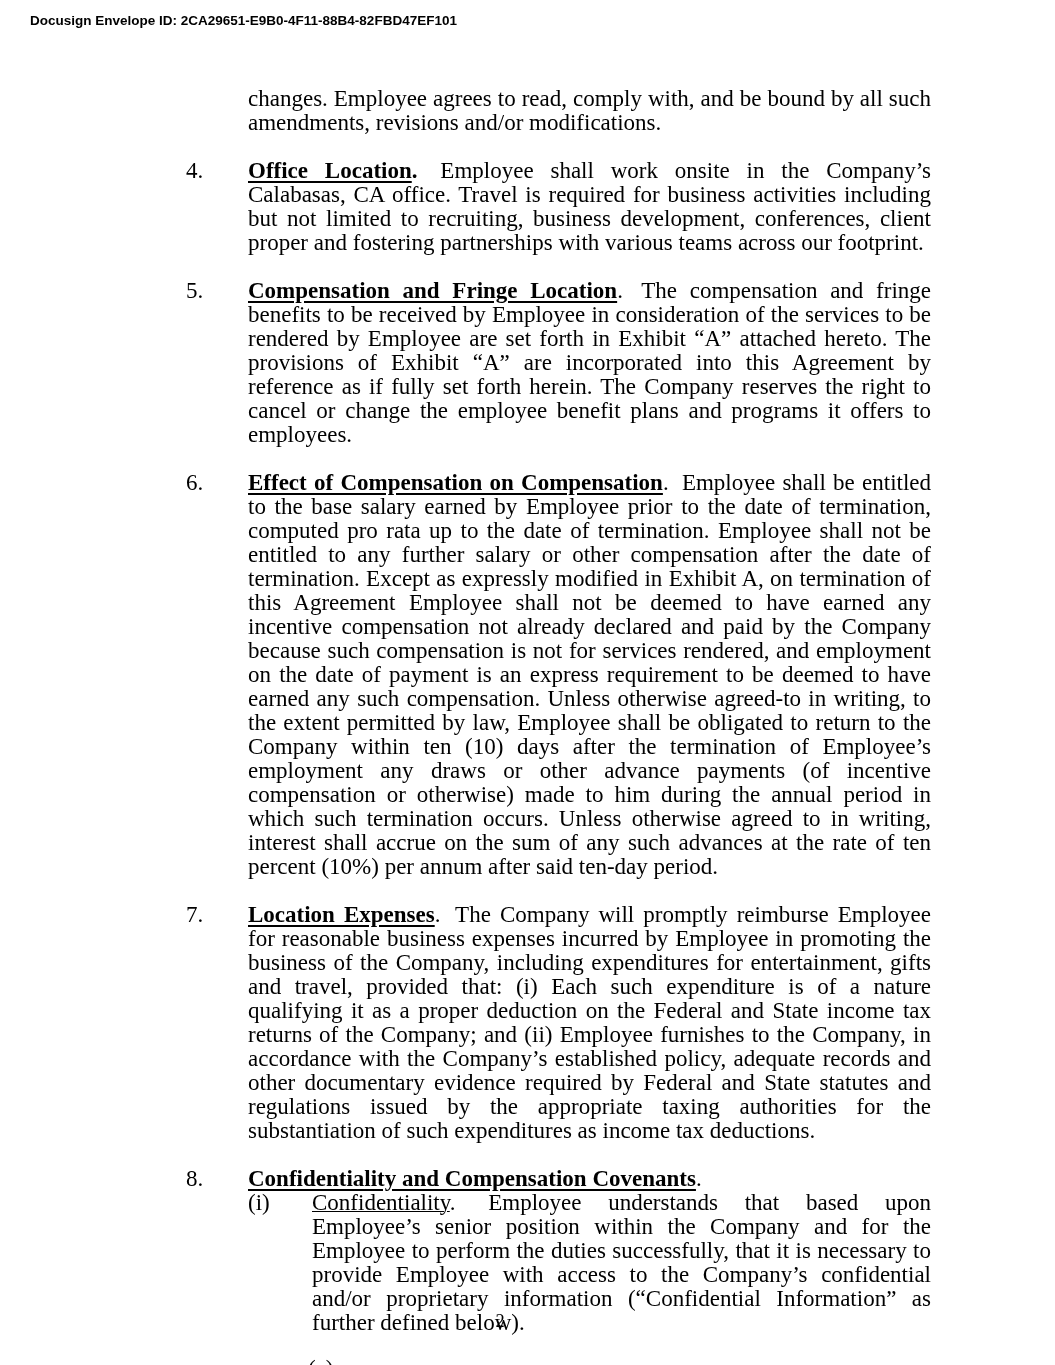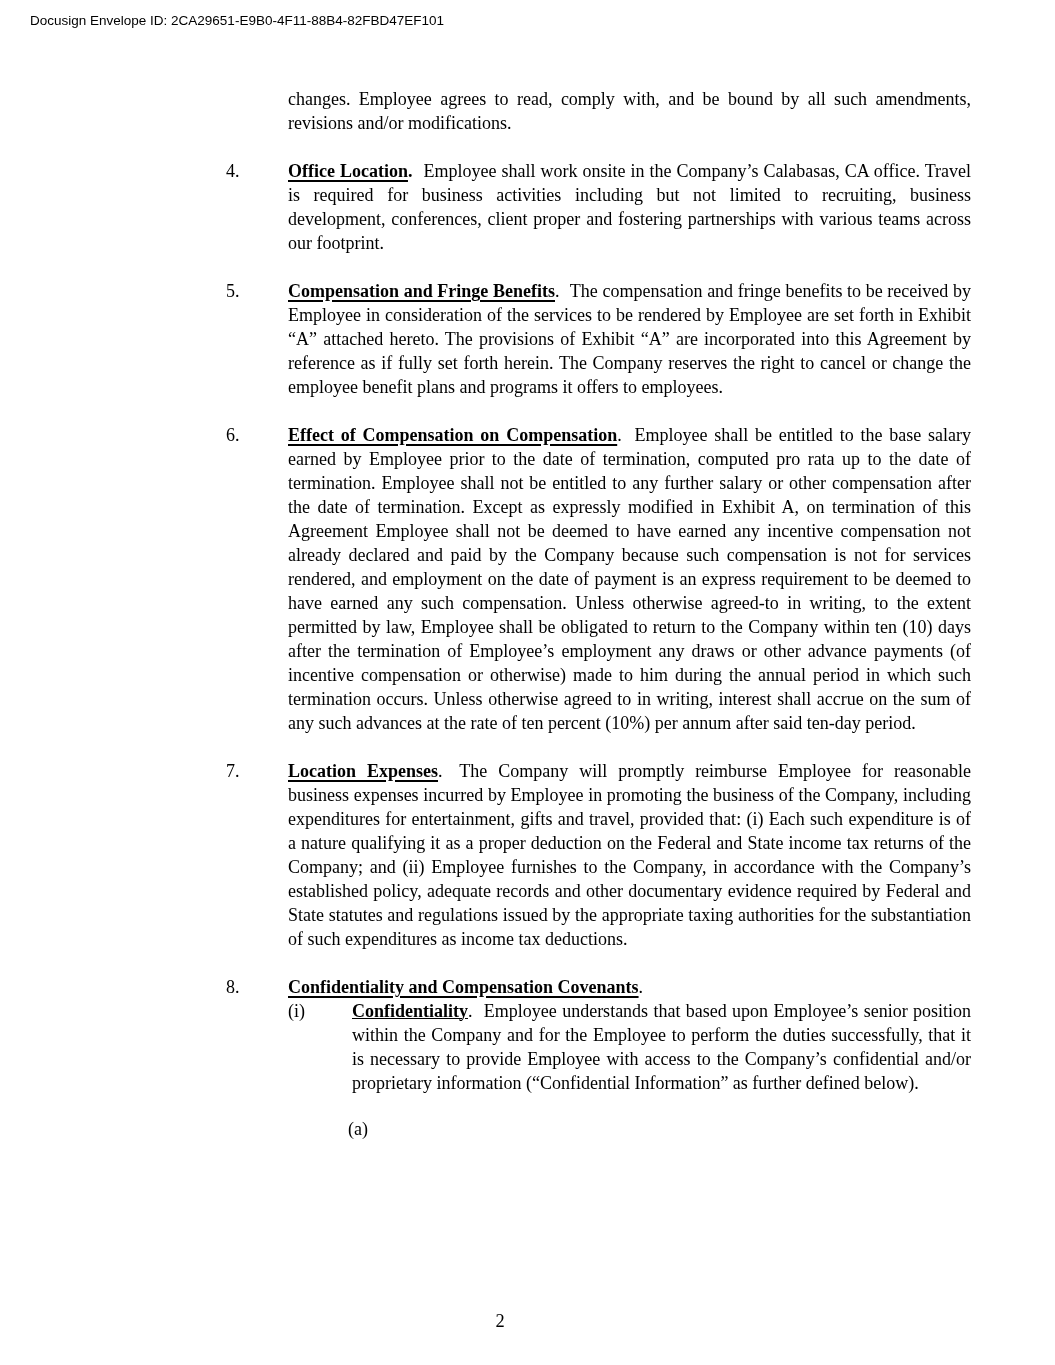--- a/index.html
+++ b/index.html
@@ -11,35 +11,35 @@
     color: #000000;
     overflow: hidden;
   }
   .docusign-header {
     position: absolute;
     left: 30px; top: 13px;
     font-family: "Liberation Sans", sans-serif;
     font-size: 13.5px;
     color: #000000;
     white-space: nowrap;
+    font-weight: bold;
   }
   .doc {
     position: absolute;
     left: 186px; top: 87px;
     width: 745px;
-    font-size: 18px;
+    font-size: 23px;
     line-height: 24px;
     text-align: justify;
-    margin-left: 40px;
   }
   .cont-para { margin-left: 62px; }
   .item { position: relative; padding-left: 62px; margin-top: 24px; }
   .item > .num { position: absolute; left: 0; top: 0; }
   .b { font-weight: bold; }
-  .u1 { text-decoration: underline; text-decoration-thickness: 1px; font-weight: bold; }
+  .u1 { text-decoration: underline; text-decoration-thickness: 1px; }
   .u2 { text-decoration: underline; text-decoration-thickness: 2px; text-underline-offset: 3px; font-family: Liberation Serif, serif; }
   .sep { margin-right: 6px; }
   .sub { position: relative; padding-left: 64px; }
   .sub > .num { position: absolute; left: 0; top: 0; }
   .sub2 { position: relative; padding-left: 122px; margin-top: 22px; }
   .sub2 > .num { position: absolute; left: 60px; top: 0; }
   .page-number {
     position: absolute;
     left: 0; top: 1311px;
     width: 1000px;
@@ -55,21 +55,21 @@
 <div class="doc">
 
   <p class="cont-para">changes.  Employee agrees to read, comply with, and be bound by all such amendments, revisions and/or modifications.</p>
 
   <div class="item">
     <span class="num">4.</span><span class="b u2">Office Location</span><span class="b sep">.</span>
     <span>Employee shall work onsite in the Company’s Calabasas, CA office. Travel is required for business activities including but not limited to recruiting, business development, conferences, client proper and fostering partnerships with various teams across our footprint.</span>
   </div>
 
   <div class="item">
-    <span class="num">5.</span><span class="b u2">Compensation and Fringe Benefits</span><span class="sep">.</span>
+    <span class="num">5.</span><span class="b u2">Compensation and Fringe Location</span><span class="sep">.</span>
     <span>The compensation and fringe benefits to be received by Employee in consideration of the services to be rendered by Employee are set forth in Exhibit “A” attached hereto.  The provisions of Exhibit “A” are incorporated into this Agreement by reference as if fully set forth herein.  The Company reserves the right to cancel or change the employee benefit plans and programs it offers to employees.</span>
   </div>
 
   <div class="item">
     <span class="num">6.</span><span class="b u2">Effect of Compensation on Compensation</span><span class="sep">.</span>
     <span>Employee shall be entitled to the base salary earned by Employee prior to the date of termination, computed pro rata up to the date of termination.  Employee shall not be entitled to any further salary or other compensation after the date of termination.  Except as expressly modified in Exhibit A, on termination of this Agreement Employee shall not be deemed to have earned any incentive compensation not already declared and paid by the Company because such compensation is not for services rendered, and employment on the date of payment is an express requirement to be deemed to have earned any such compensation.  Unless otherwise agreed-to in writing, to the extent permitted by law, Employee shall be obligated to return to the Company within ten (10) days after the termination of Employee’s employment any draws or other advance payments (of incentive compensation or otherwise) made to him during the annual period in which such termination occurs.  Unless otherwise agreed to in writing, interest shall accrue on the sum of any such advances at the rate of ten percent (10%) per annum after said ten-day period.</span>
   </div>
 
   <div class="item">
     <span class="num">7.</span><span class="b u2">Location Expenses</span><span class="sep">.</span>

